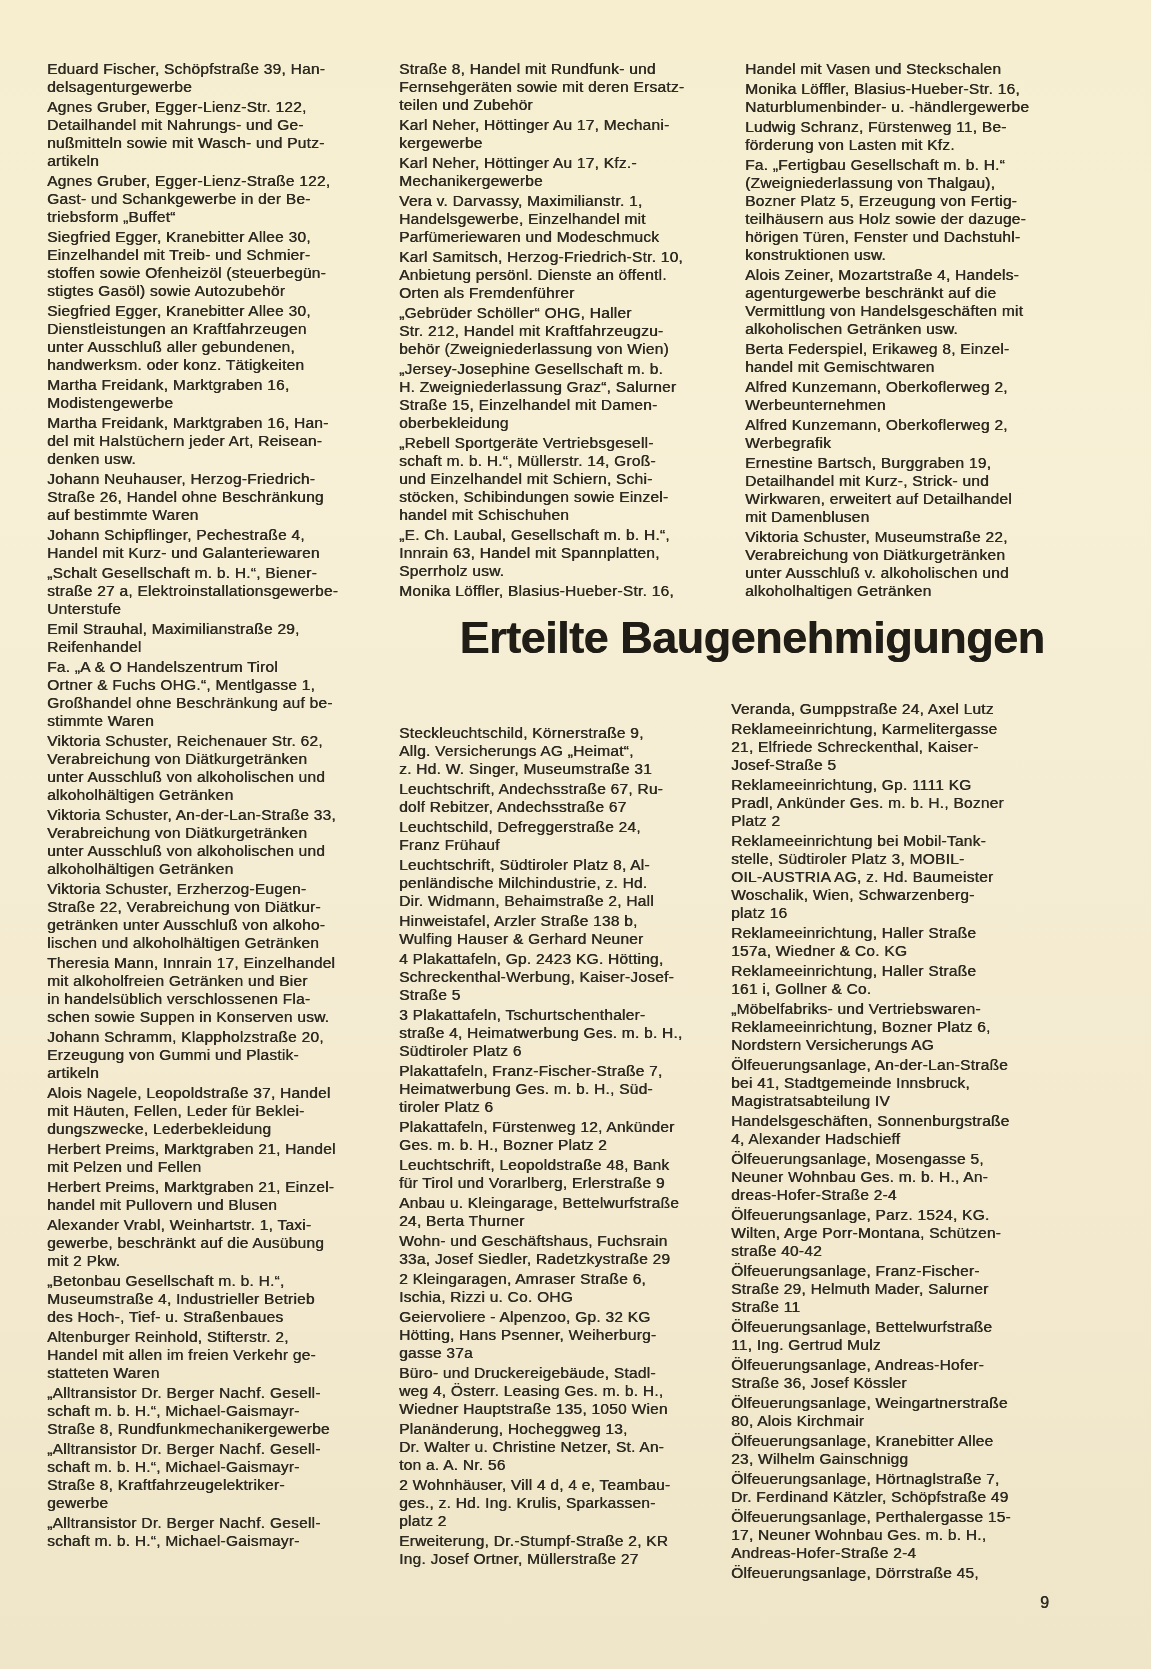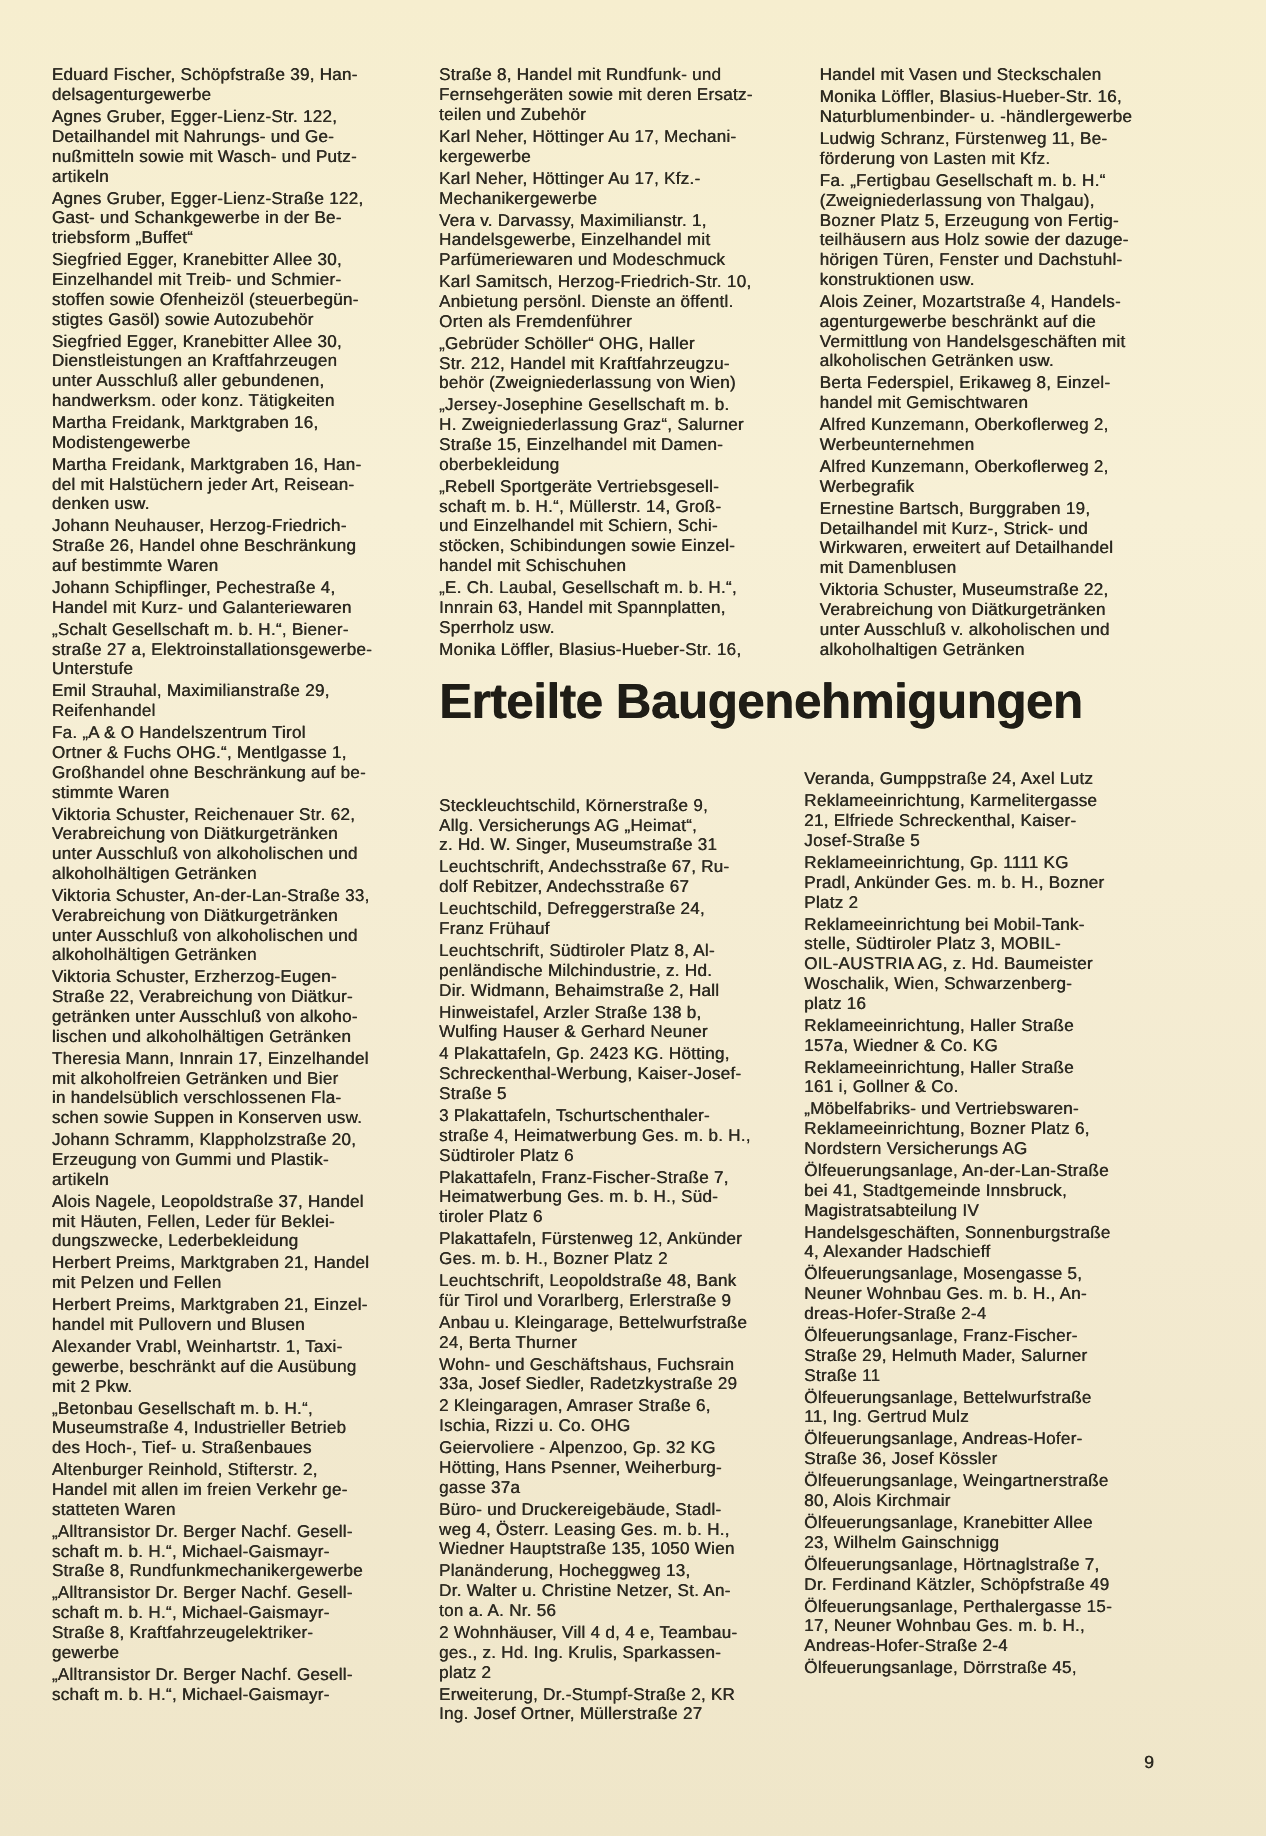--- a/index.html
+++ b/index.html
@@ -24,21 +24,21 @@
     letter-spacing:0.25px;
     text-shadow:0.4px 0 0 currentColor;
   }
   .entry{margin-bottom:2px;}
   .line{white-space:pre;}
   #col1{left:47px;top:60px;width:340px;}
   #col2-top{left:399px;top:60px;width:336px;}
   #col3-top{left:745px;top:60px;width:372px;}
   #section-heading{
     position:absolute;left:399px;top:612px;width:706px;
-    text-align:left;
+    text-align:center;
     font-size:45px;line-height:52px;font-weight:700;
     letter-spacing:-0.5px;
     color:var(--heading);
     text-shadow:0.5px 0 0 currentColor;
   }
   #col2-bottom{left:399px;top:724px;width:336px;}
   #col3-bottom{left:731px;top:700px;width:372px;}
   #page-number{
     position:absolute;left:1040px;top:1594px;
     font-size:16px;line-height:18px;
@@ -413,20 +413,25 @@
       <div class="entry">
         <div class="line">Handelsgeschäften, Sonnenburgstraße</div>
         <div class="line">4, Alexander Hadschieff</div>
       </div>
       <div class="entry">
         <div class="line">Ölfeuerungsanlage, Mosengasse 5,</div>
         <div class="line">Neuner Wohnbau Ges. m. b. H., An-</div>
         <div class="line">dreas-Hofer-Straße 2-4</div>
       </div>
       <div class="entry">
+        <div class="line">Ölfeuerungsanlage, Parz. 1524, KG.</div>
+        <div class="line">Wilten, Arge Porr-Montana, Schützen-</div>
+        <div class="line">straße 40-42</div>
+      </div>
+      <div class="entry">
         <div class="line">Ölfeuerungsanlage, Franz-Fischer-</div>
         <div class="line">Straße 29, Helmuth Mader, Salurner</div>
         <div class="line">Straße 11</div>
       </div>
       <div class="entry">
         <div class="line">Ölfeuerungsanlage, Bettelwurfstraße</div>
         <div class="line">11, Ing. Gertrud Mulz</div>
       </div>
       <div class="entry">
         <div class="line">Ölfeuerungsanlage, Andreas-Hofer-</div>

